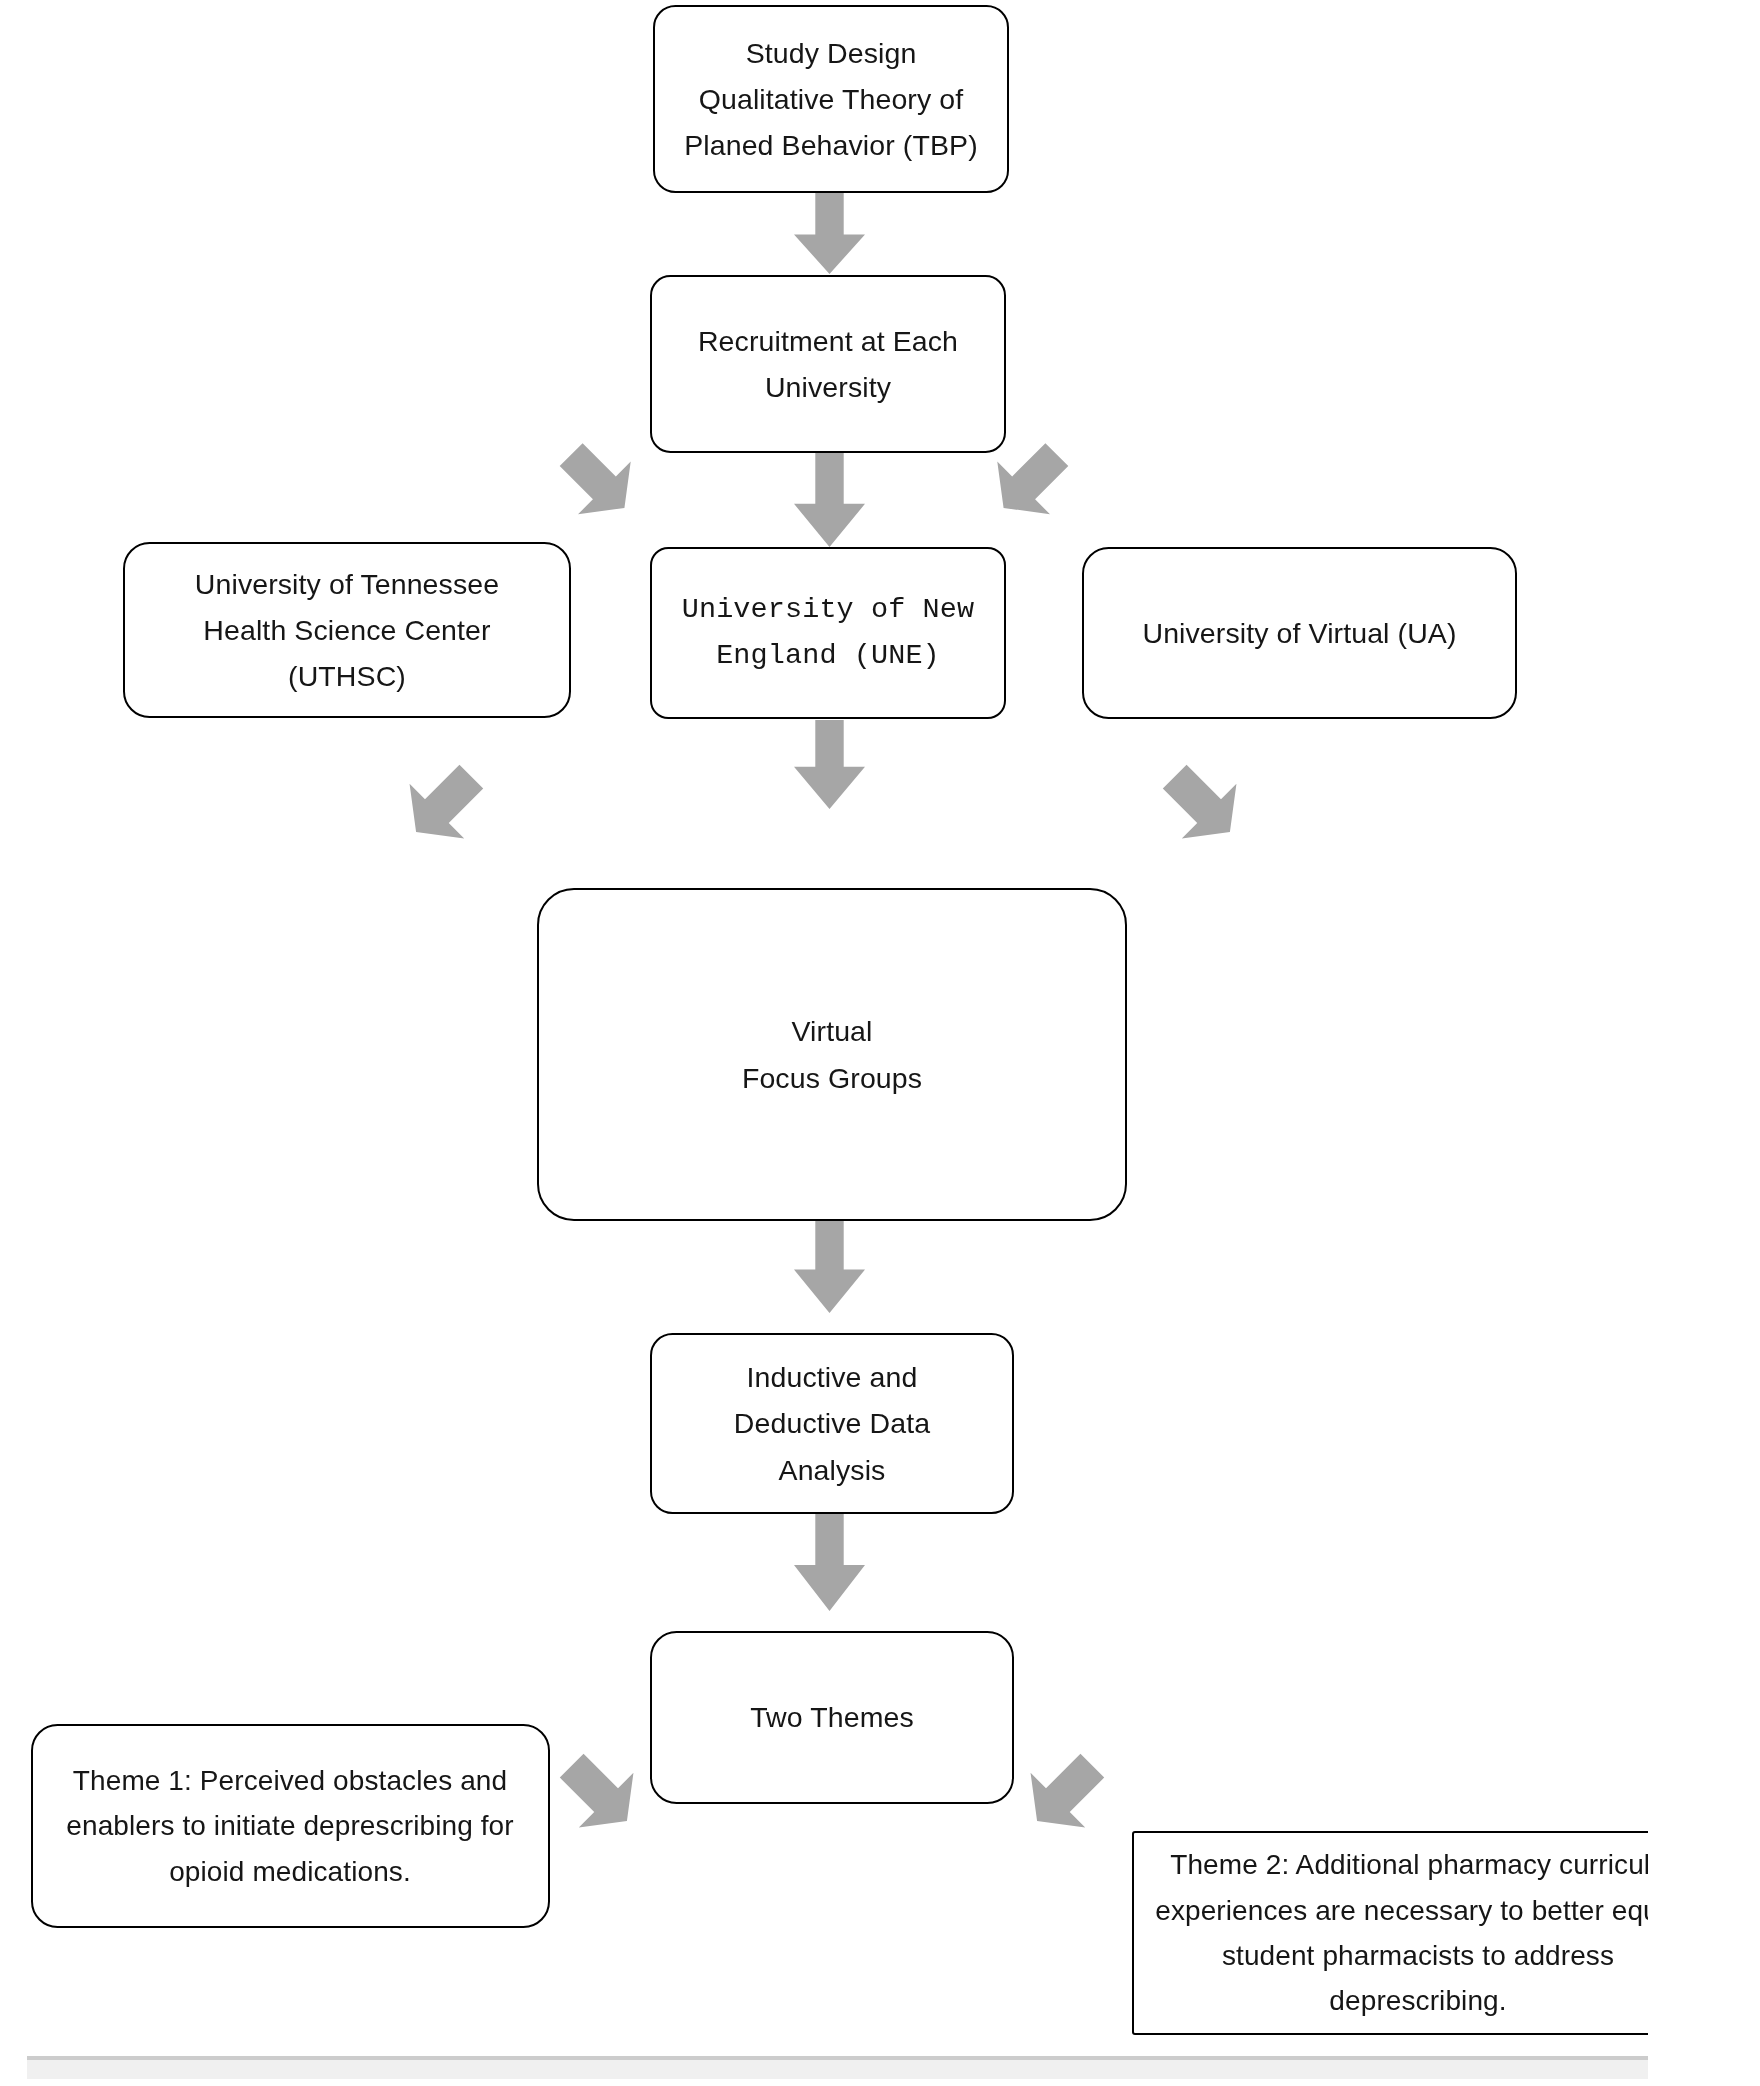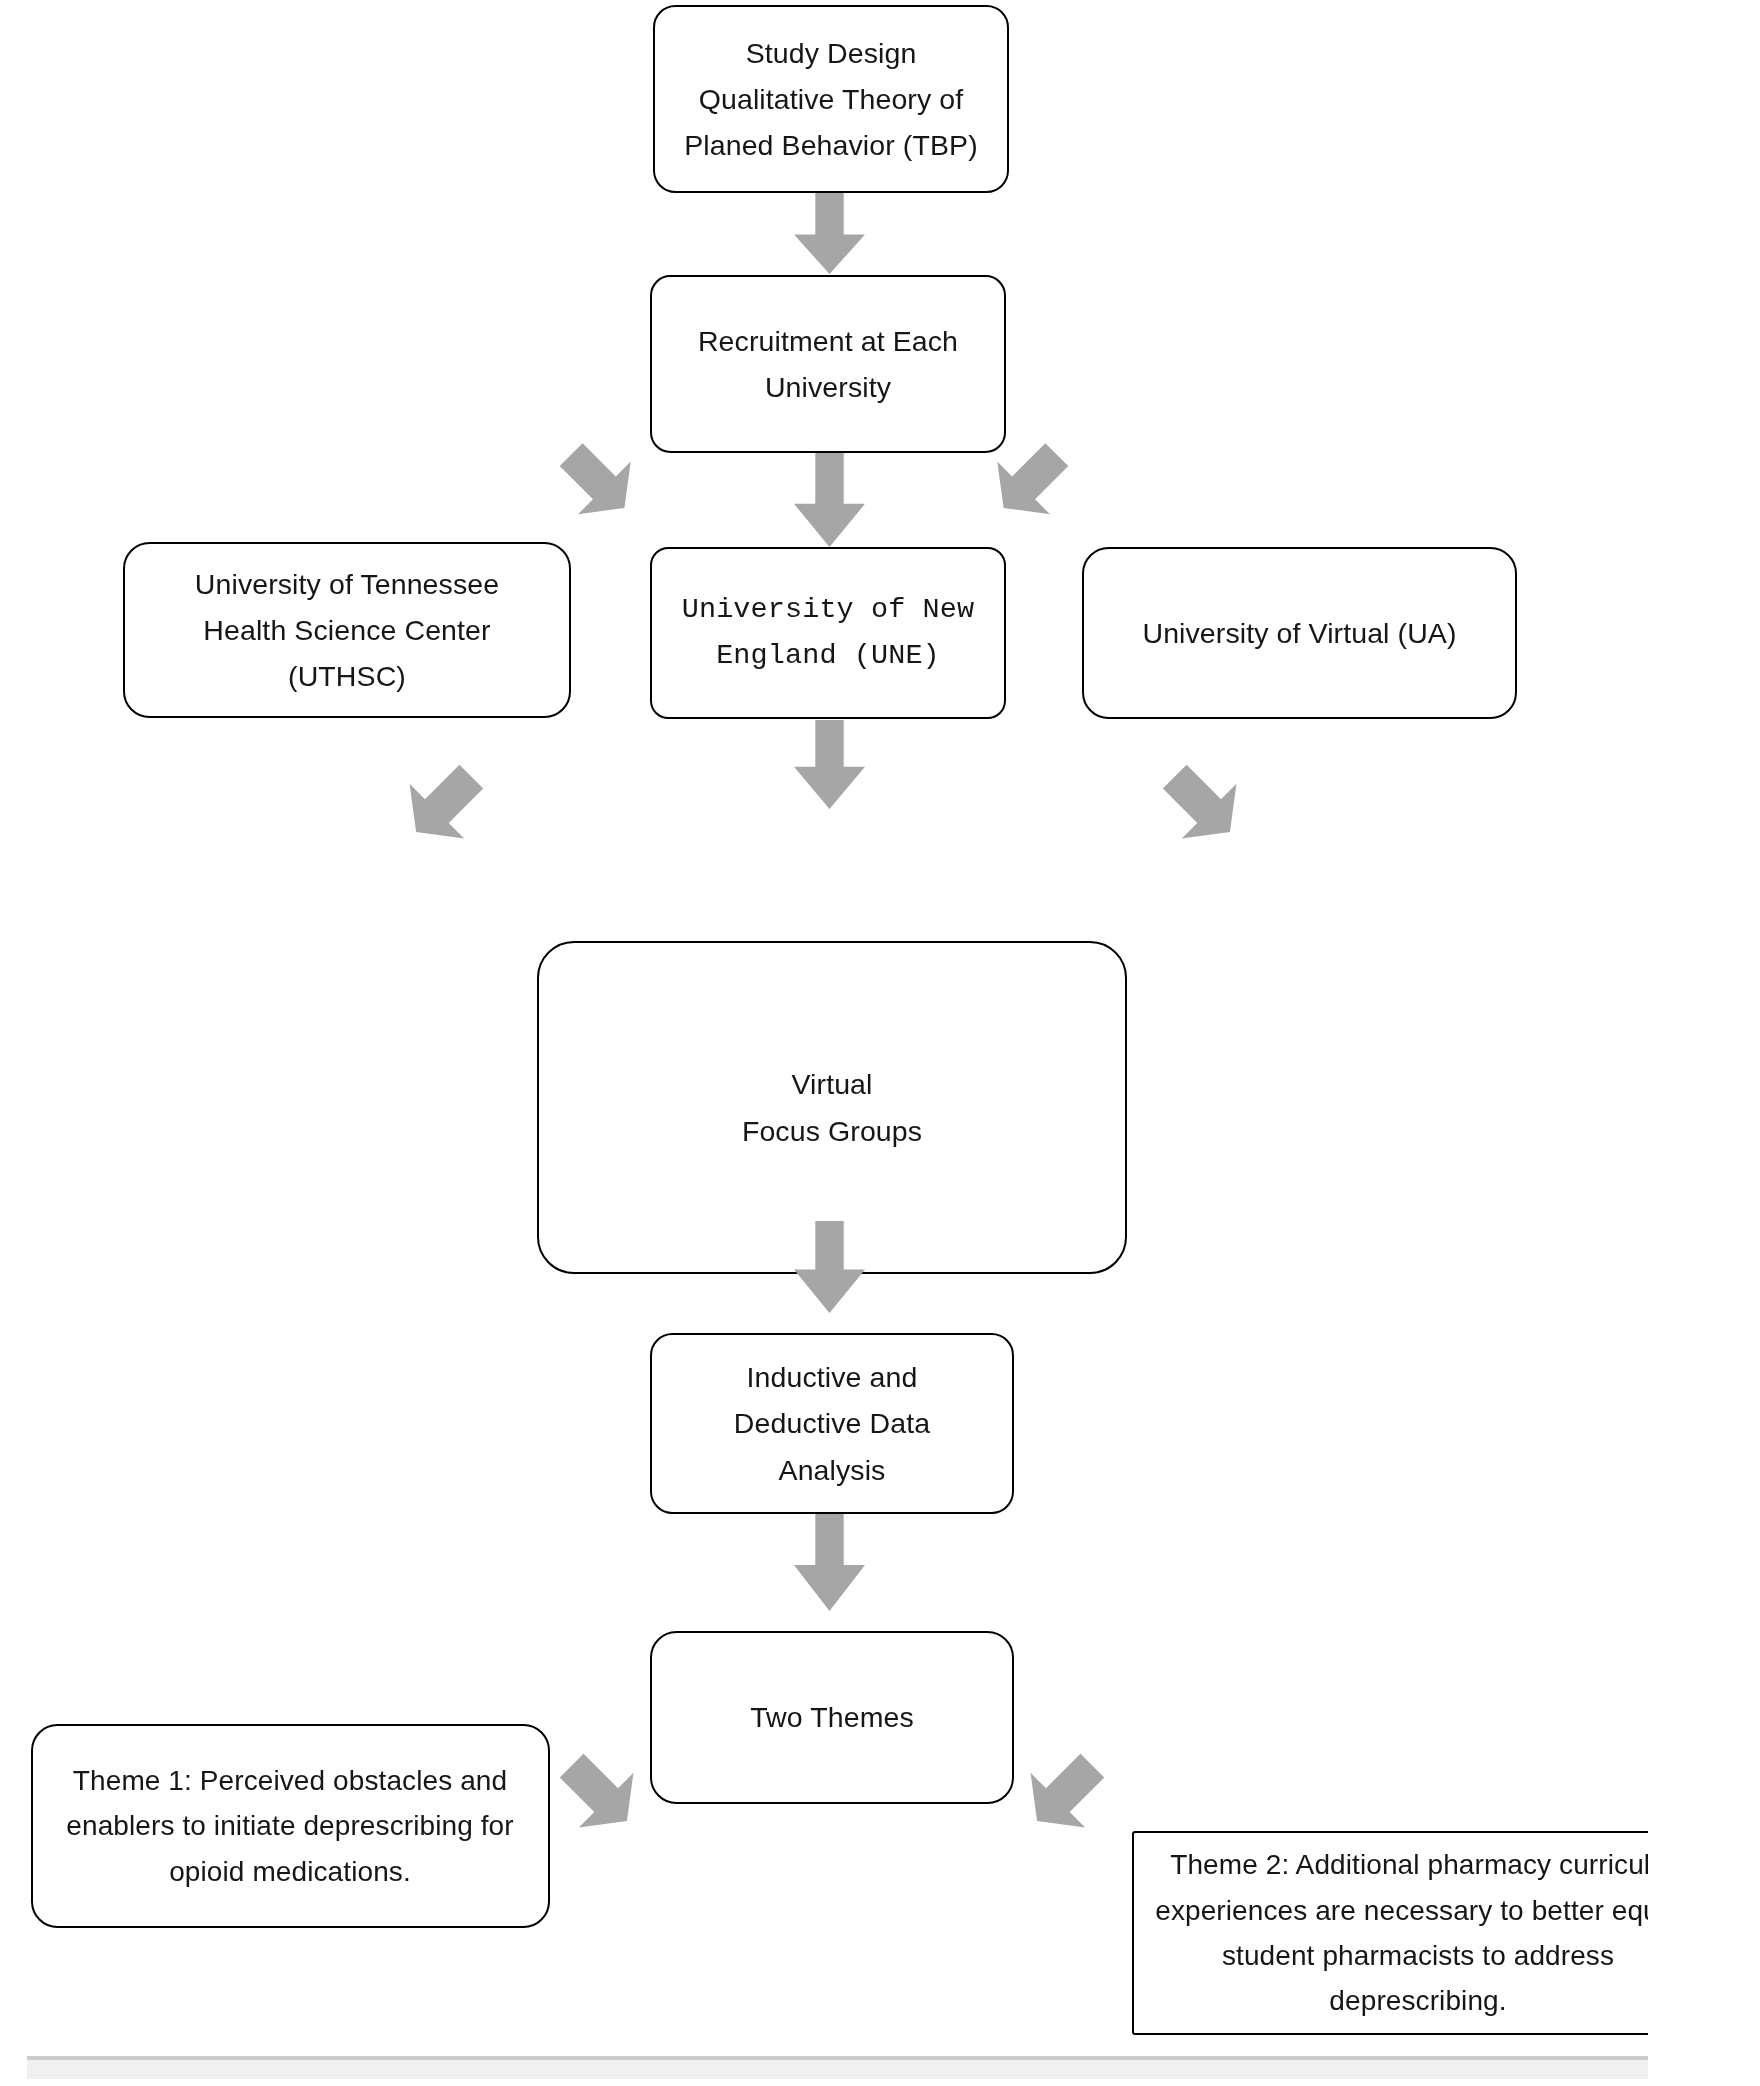--- a/index.html
+++ b/index.html
@@ -42,21 +42,21 @@
     width: 100%;
     white-space: pre-line;
   }
 
   
   #node-study-design   { left: 653px; top: 5.1px;   width: 356px;  height: 188px; }
   #node-recruitment    { left: 650px; top: 275px;  width: 356px;  height: 178px; border-radius: 20.4px; }
   #node-uthsc          { left: 123px;  top: 542px; width: 448px;  height: 176px; border-radius: 26.5px; }
   #node-une            { left: 650px; top: 547px; width: 356px;  height: 172px; border-radius: 18.3px; font-family: Liberation Mono, monospace; }
   #node-ua             { left: 1082px; top: 547px; width: 435px;  height: 172px; border-radius: 26.5px; }
-  #node-focus-groups   { left: 537px; top: 941px; width: 590px; height: 333px; border-radius: 37px; }
+  #node-focus-groups   { left: 537px; top: 888px; width: 590px; height: 333px; border-radius: 37px; }
   #node-analysis       { left: 650px; top: 1333px; width: 364px;  height: 181px; border-radius: 22.4px; }
   #node-two-themes     { left: 650px; top: 1631px; width: 364px;  height: 173px; border-radius: 26.5px; }
   #node-theme-1        { left: 30.5px;   top: 1724px; width: 519px; height: 204px; border-radius: 26.5px;
                          font-size: 28px; line-height: 1.62; justify-content: center; }
   #node-theme-2        { left: 1132px; top: 1831px; width: 572px; height: 204px; border-radius: 3px;
                          font-size: 28px; line-height: 1.62; }
 
   
   .arrow {
     position: absolute;

